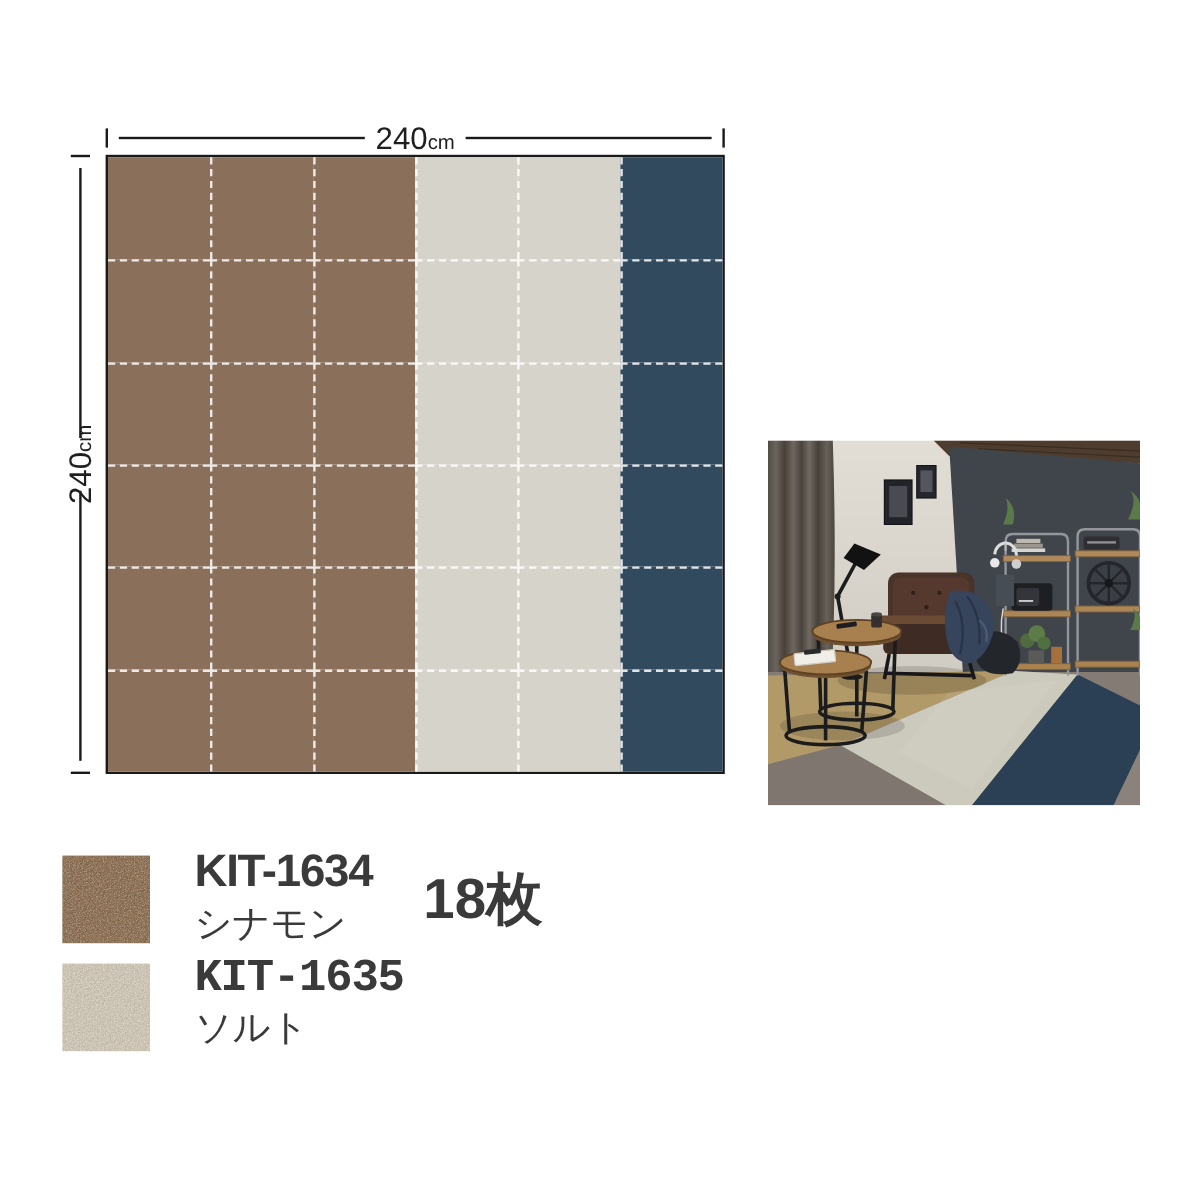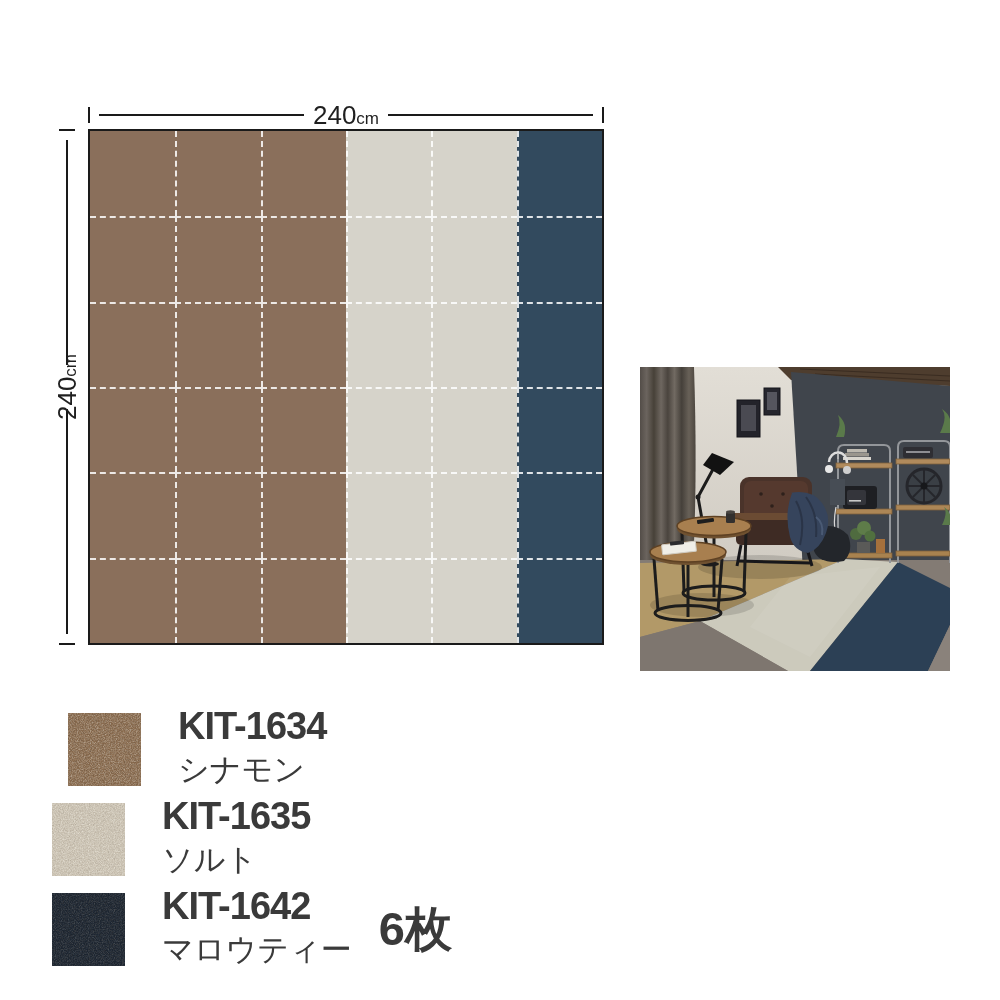--- a/index.html
+++ b/index.html
@@ -28,21 +28,21 @@
     grid-template-columns:repeat(6,1fr);grid-template-rows:repeat(6,1fr);
   }
   .tile{border-top:2px dashed rgba(255,255,255,.85);border-left:2px dashed rgba(255,255,255,.85);}
 
   
   #photo{left:640px;top:367px;width:310px;height:304px;}
 
   
   #legend{left:52px;top:713px;width:400px;height:260px;}
   .legend-row{position:absolute;left:0;width:400px;height:74px;}
-  .legend-row.r0{top:0;margin-left:16px;} .legend-row.r1{top:90px;} .legend-row.r2{top:180px;}
+  .legend-row.r0{top:0;} .legend-row.r1{top:90px;font-family:Liberation Mono, monospace;} .legend-row.r2{top:180px;}
   .swatch{position:absolute;left:0;top:0;width:73px;height:73px;overflow:hidden;}
   .swatch svg{position:absolute;left:0;top:0;width:100%;height:100%;}
   .lg-code{position:absolute;left:110px;top:-6px;font-size:38px;font-weight:700;letter-spacing:-1px;line-height:1.0;white-space:nowrap;}
   .lg-name{position:absolute;left:110px;top:38px;font-size:31px;font-weight:500;line-height:1.2;white-space:nowrap;}
   .lg-count{position:absolute;right:0;top:10px;width:170px;text-align:right;font-size:47px;font-weight:700;line-height:1.1;white-space:nowrap;}
 </style>
 </head>
 <body>
 
 <svg width="0" height="0" style="position:absolute">
@@ -286,38 +286,28 @@
 
   <div class="legend-row r0">
     <div class="swatch" style="background-color: rgb(138, 107, 78);">
       <svg viewBox="0 0 73 73" preserveAspectRatio="none">
           <rect width="73" height="73" filter="url(#spk-d)" opacity="0.45"></rect>
           <rect width="73" height="73" filter="url(#spk-l)" opacity="0.5"></rect>
         </svg>
     </div>
     <div class="lg-code">KIT-1634</div>
     <div class="lg-name">シナモン</div>
+    <div class="lg-count">18枚</div>
   </div>
 
   <div class="legend-row r1">
     <div class="swatch" style="background-color: rgb(203, 194, 178);">
       <svg viewBox="0 0 73 73" preserveAspectRatio="none">
           <rect width="73" height="73" filter="url(#spk-d)" opacity="0.25"></rect>
           <rect width="73" height="73" filter="url(#spk-l)" opacity="0.6"></rect>
         </svg>
     </div>
     <div class="lg-code">KIT-1635</div>
     <div class="lg-name">ソルト</div>
   </div>
 
-  <div class="legend-row r2">
-    <div class="swatch" style="background-color: rgb(27, 36, 48);">
-      <svg viewBox="0 0 73 73" preserveAspectRatio="none">
-          <rect width="73" height="73" filter="url(#spk-d)" opacity="0.6"></rect>
-          <rect width="73" height="73" filter="url(#spk-l)" opacity="0.22"></rect>
-        </svg>
-    </div>
-    <div class="lg-code">KIT-1642</div>
-    <div class="lg-name">マロウティー</div>
-    <div class="lg-count">6枚</div>
-  </div>
 
 </div>
 
 </body></html>

